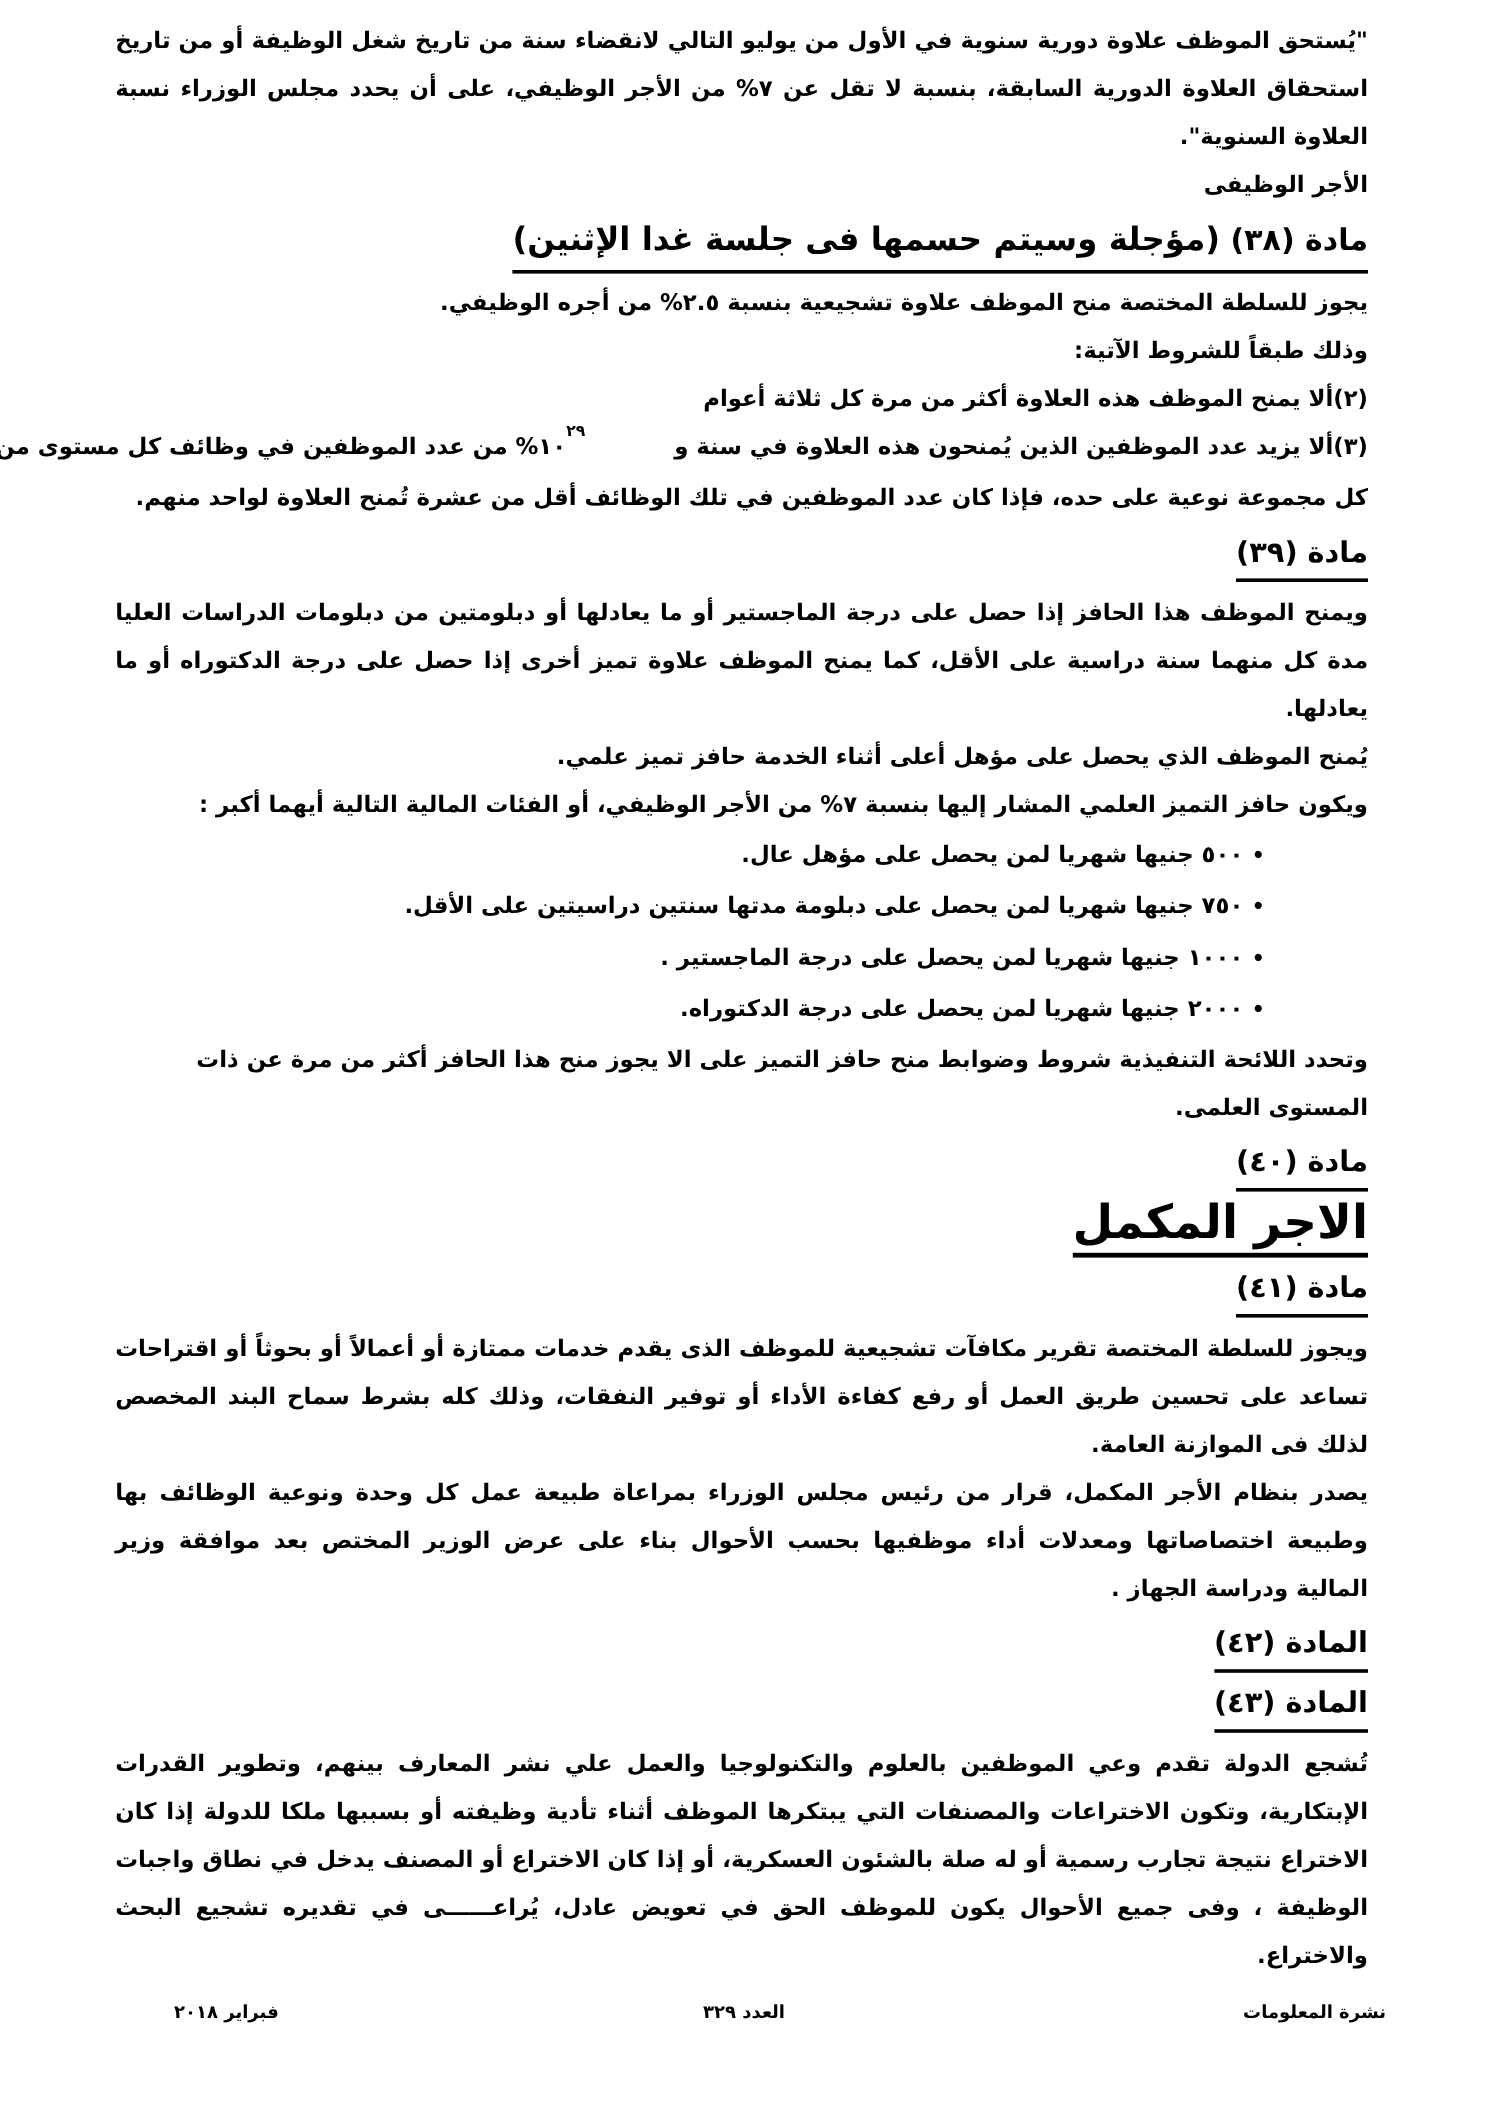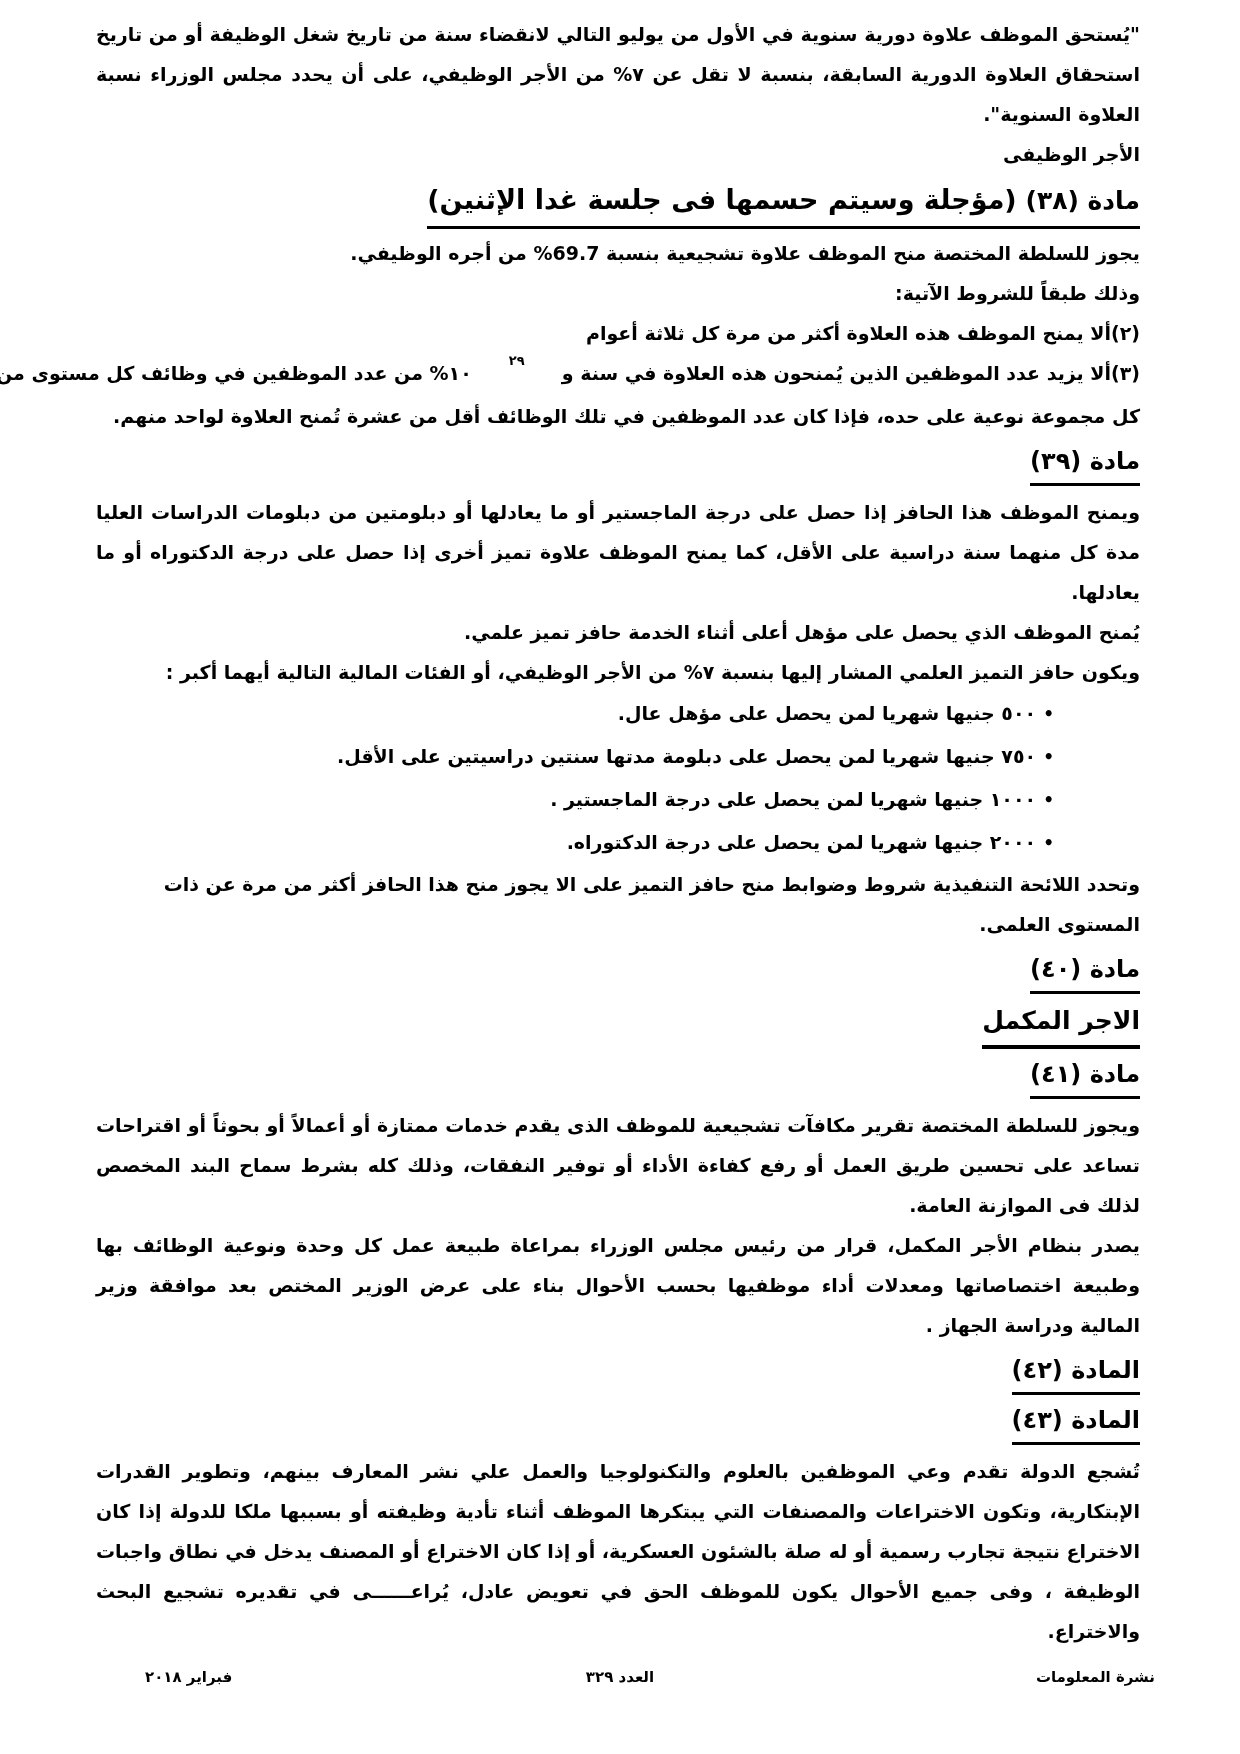--- a/index.html
+++ b/index.html
@@ -36,21 +36,21 @@
   .h-article .uline{
     display:inline-block;
     border-bottom:3.5px solid #000;
     padding-bottom:5px;
   }
   .h-38{font-size:25px;line-height:40px;margin:6px 0 4px;}
   .h-38 .note{font-size:27px;}
   .h-section{
     margin:6px 0 6px;
     text-align:right;
-    font-size:25px;
+    font-size:39px;
     line-height:42px;
   }
   .h-section .uline{
     display:inline-block;
     border-bottom:4px solid #000;
     padding-bottom:3px;
   }
   
   .cond{margin:0;font-size:19px;line-height:40px;text-align:right;}
   
@@ -59,21 +59,21 @@
     direction:rtl;
     align-items:baseline;
     font-size:19px;
     line-height:40px;
   }
   .fn-line .seg{white-space:nowrap;}
   .fn-gap{
     flex:1;
     min-width:90px;
     max-width:190px;
-    text-align:center;
+    text-align:left;
     font-size:13px;
     position:relative;
     top:-15px;
   }
   .fn-line .tail{flex:1;text-align:right;}
   
   .bullet{
     margin:0;
     padding-right:86px;
     font-size:19px;
@@ -100,21 +100,21 @@
   <div class="content">
 
     <p class="body">"يُستحق الموظف علاوة دورية سنوية في الأول من يوليو التالي لانقضاء سنة من تاريخ شغل الوظيفة أو من تاريخ استحقاق العلاوة الدورية السابقة، بنسبة لا تقل عن ٧% من الأجر الوظيفي، على أن يحدد مجلس الوزراء نسبة العلاوة السنوية".</p>
 
     <p class="body single">الأجر الوظيفى</p>
 
     <div class="h-article h-38">
       <span class="uline"><span>مادة (٣٨)</span> <span class="note">(مؤجلة وسيتم حسمها فى جلسة غدا الإثنين)</span></span>
     </div>
 
-    <p class="body single">يجوز للسلطة المختصة منح الموظف علاوة تشجيعية بنسبة 69.7% من أجره الوظيفي.</p>
+    <p class="body single">يجوز للسلطة المختصة منح الموظف علاوة تشجيعية بنسبة ٢.٥% من أجره الوظيفي.</p>
     <p class="body single">وذلك طبقاً للشروط الآتية:</p>
 
     <p class="cond">(٢)ألا يمنح الموظف هذه العلاوة أكثر من مرة كل ثلاثة أعوام</p>
 
     <div class="fn-line">
       <span class="seg">(٣)ألا يزيد عدد الموظفين الذين يُمنحون هذه العلاوة في سنة و</span>
       <span class="fn-gap">٢٩</span>
       <span class="seg tail">١٠% من عدد الموظفين في وظائف كل مستوى من</span>
     </div>
     <p class="body single">كل مجموعة نوعية على حده، فإذا كان عدد الموظفين في تلك الوظائف أقل من عشرة تُمنح العلاوة لواحد منهم.</p>

